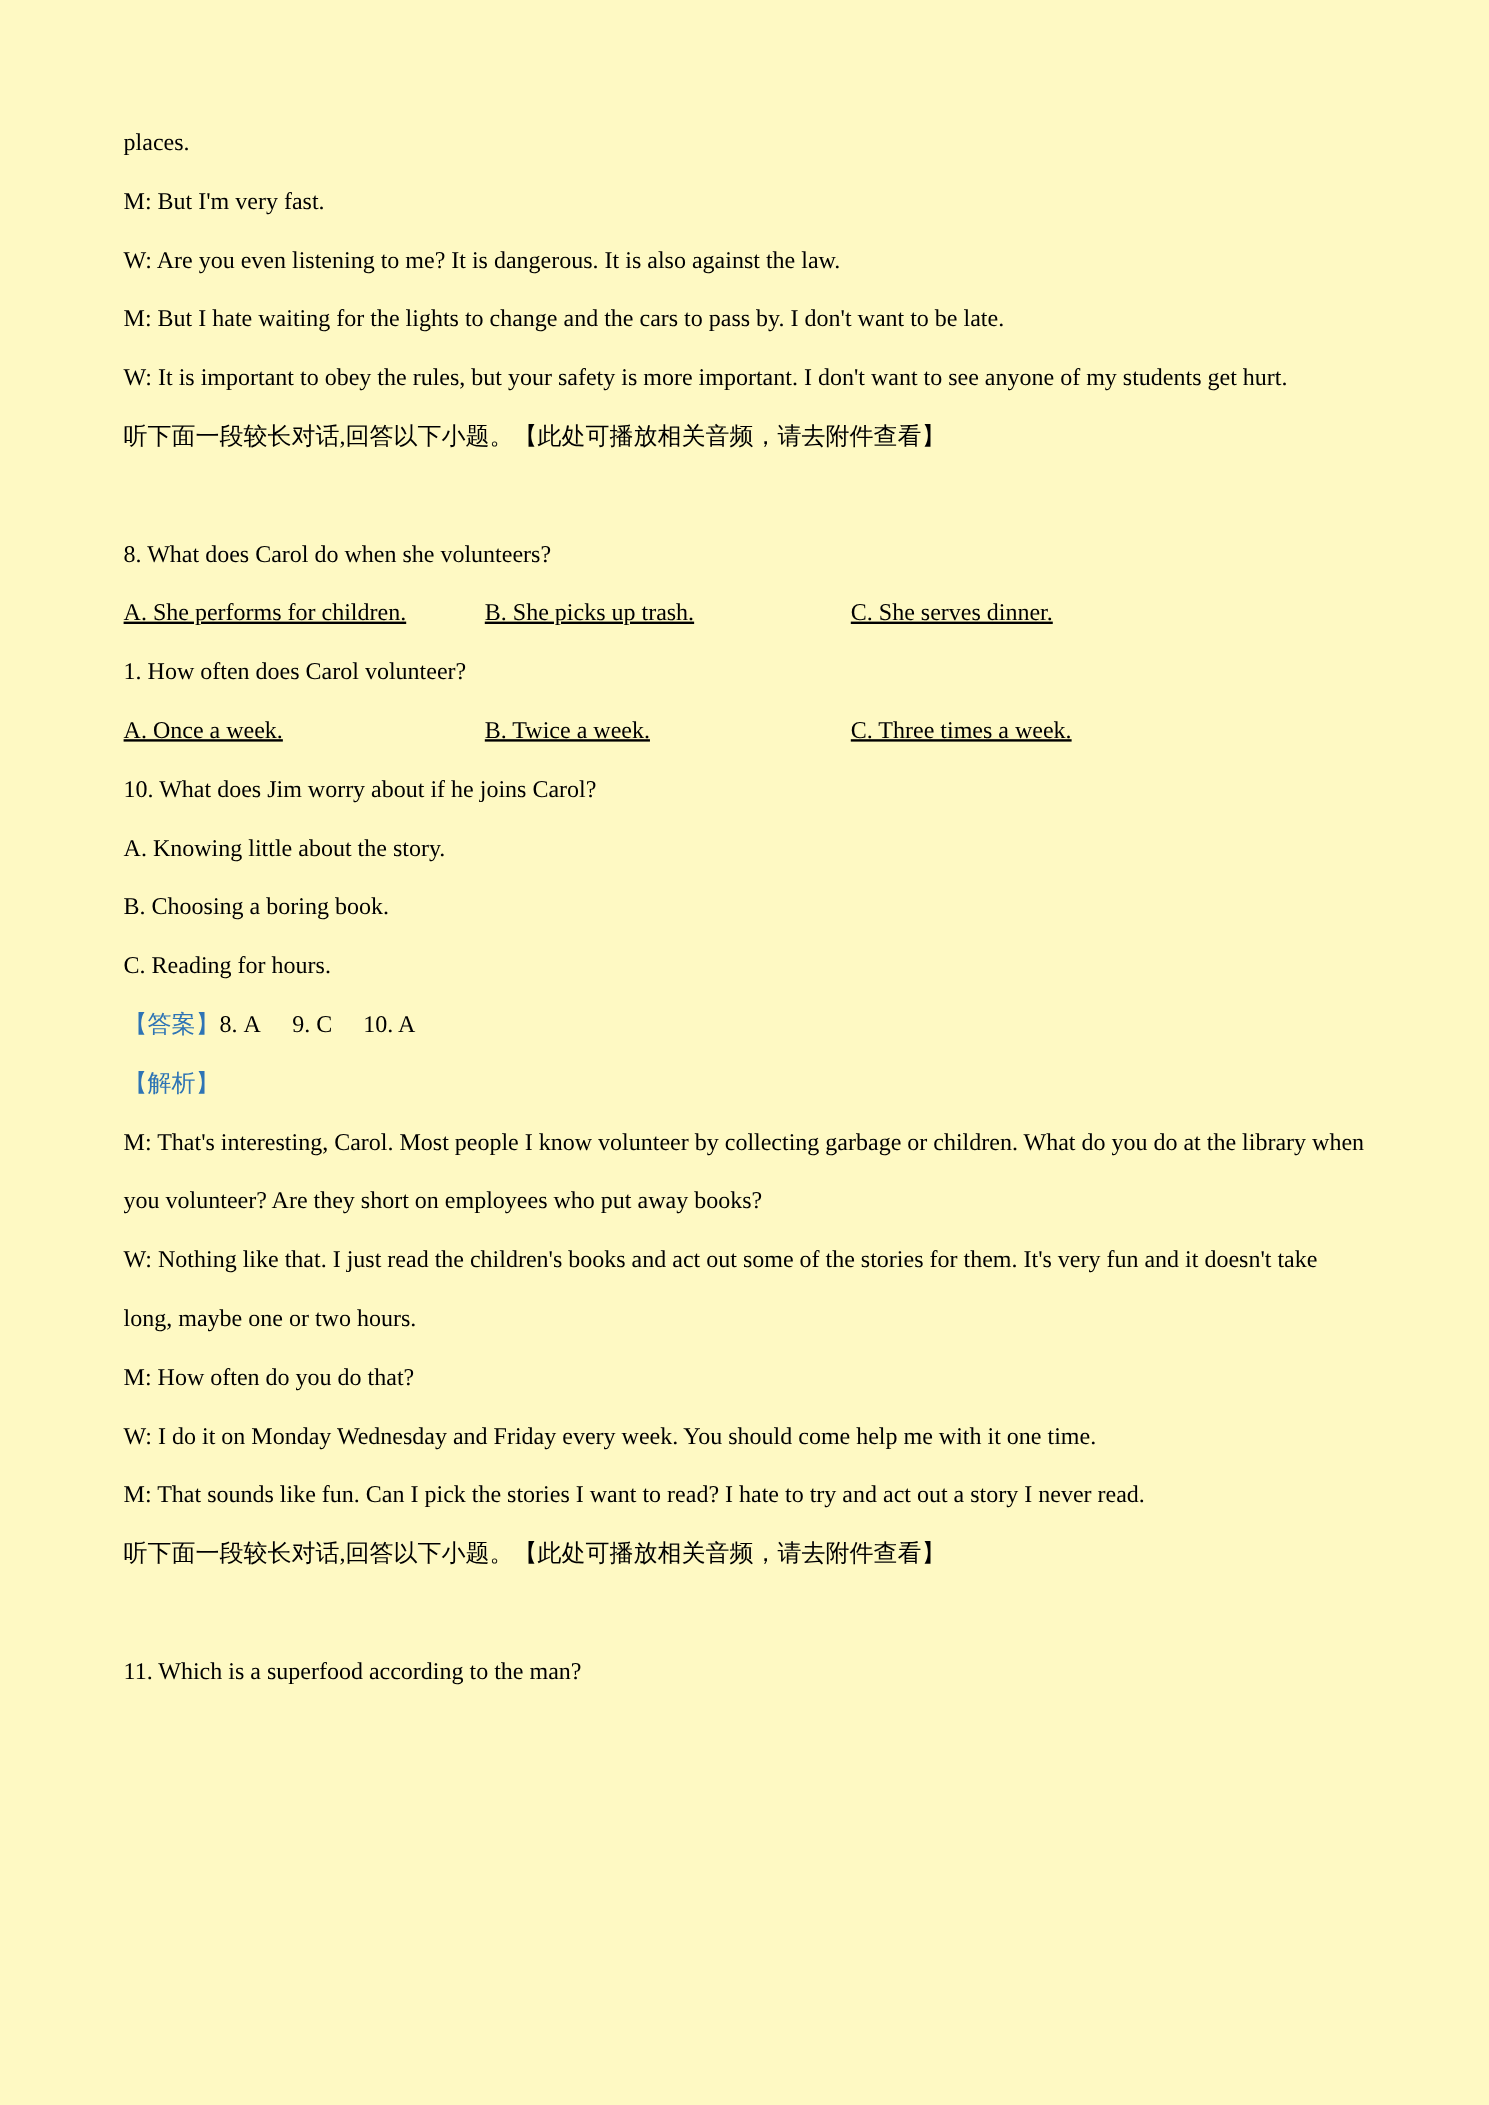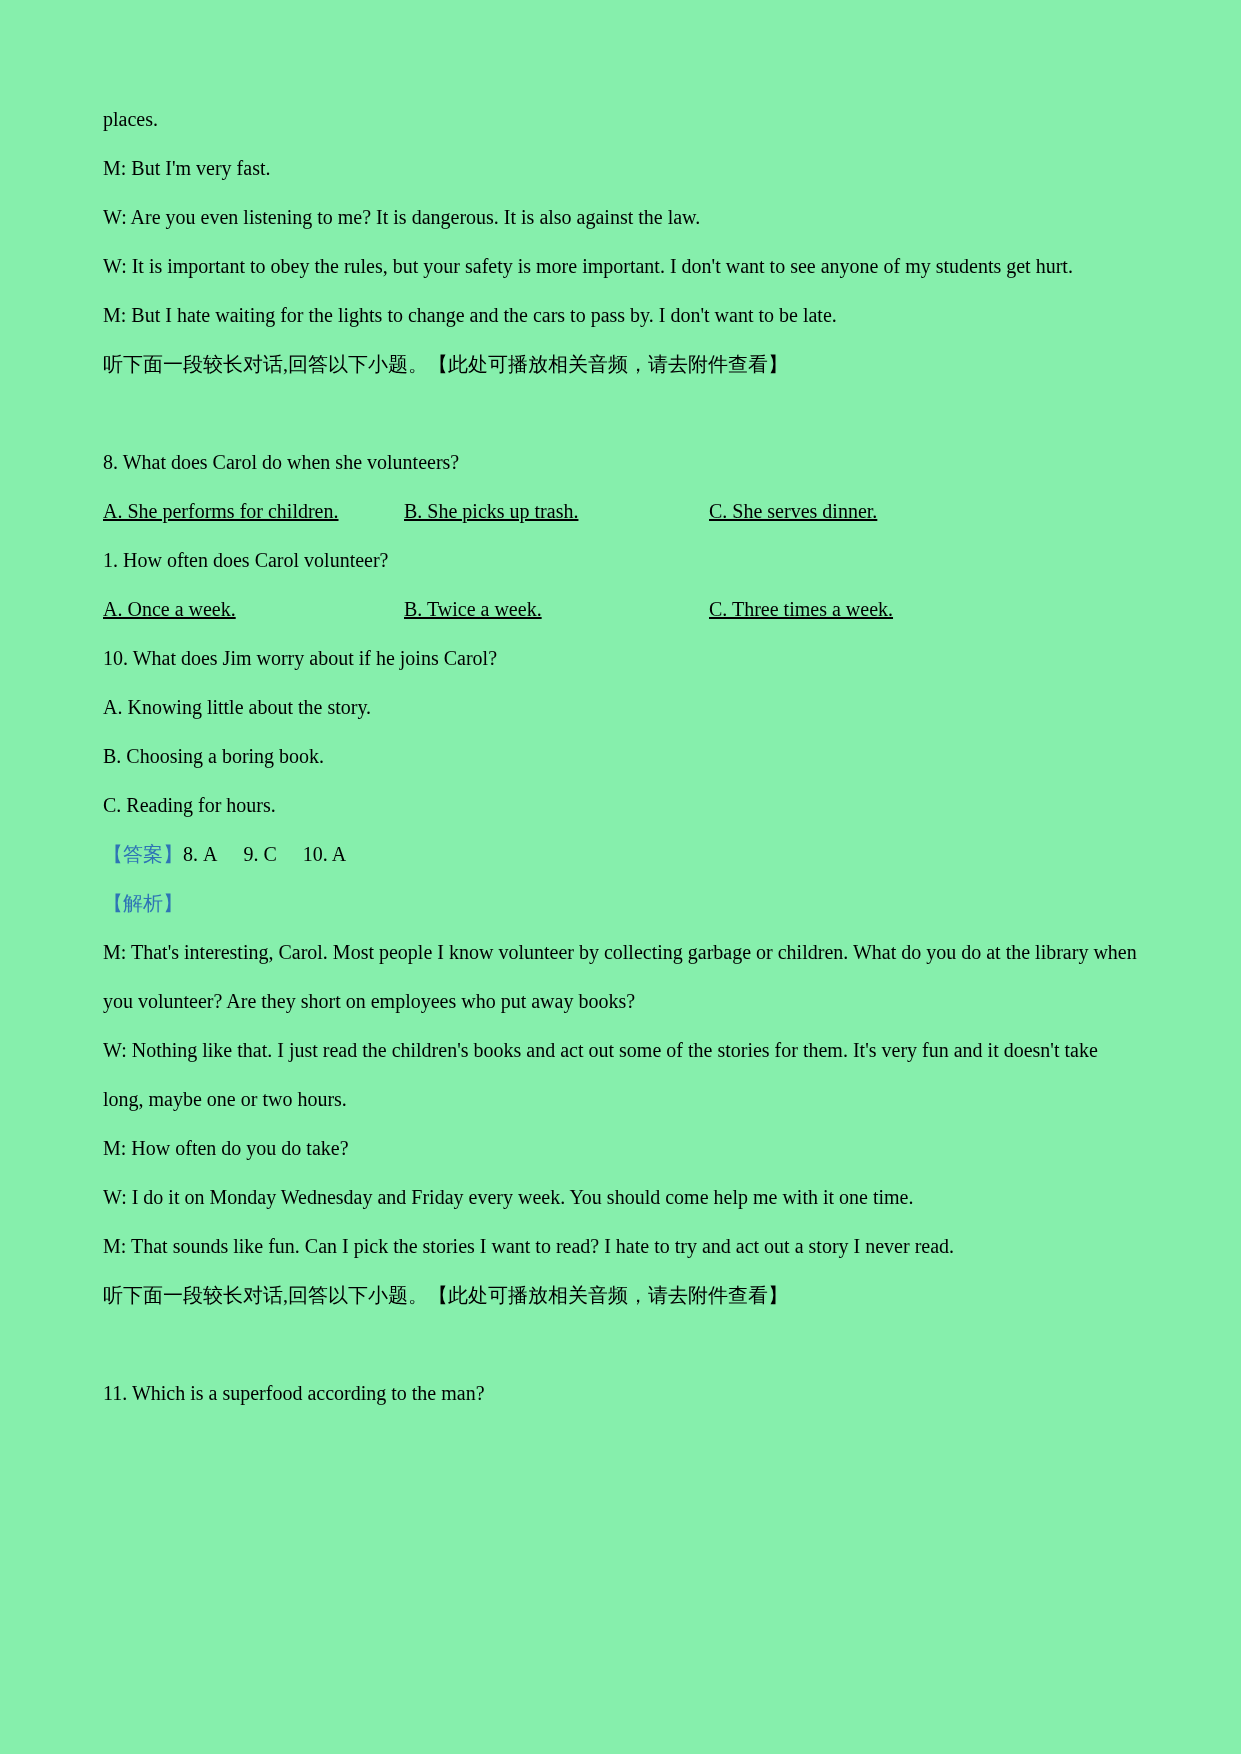--- a/index.html
+++ b/index.html
@@ -4,21 +4,21 @@
 <style>
   html, body {
     margin: 0;
     padding: 0;
     background: #ffffff;
   }
   .page {
     position: relative;
     width: 1241px;
     height: 1754px;
-    background: #86efac;
+    background: #fef9c3;
     overflow: hidden;
     font-family: "Liberation Serif", "DejaVu Serif", serif;
     color: #000000;
   }
   .content {
     position: absolute;
     left: 103px;
     top: 95px;
     width: 1040px;
   }
@@ -48,22 +48,22 @@
   .ans:last-child { margin-right: 0; }
 </style>
 </head>
 <body>
 
 <div class="page">
   <div class="content" id="doc">
       <div class="line">places.</div>
       <div class="line">M: But I'm very fast.</div>
       <div class="line">W: Are you even listening to me? It is dangerous. It is also against the law.</div>
+      <div class="line">M: But I hate waiting for the lights to change and the cars to pass by. I don't want to be late.</div>
       <div class="line">W: It is important to obey the rules, but your safety is more important. I don't want to see anyone of my students get hurt.</div>
-      <div class="line">M: But I hate waiting for the lights to change and the cars to pass by. I don't want to be late.</div>
       <div class="line">听下面一段较长对话,回答以下小题。【此处可播放相关音频，请去附件查看】</div>
       <div class="line blank"></div>
       <div class="line">8. What does Carol do when she volunteers?</div>
       <div class="line options">
         <span class="opt">A. She performs for children.</span>
         <span class="opt">B. She picks up trash.</span>
         <span class="opt">C. She serves dinner.</span>
       </div>
       <div class="line">1. How often does Carol volunteer?</div>
       <div class="line options">
@@ -72,20 +72,20 @@
         <span class="opt">C. Three times a week.</span>
       </div>
       <div class="line">10. What does Jim worry about if he joins Carol?</div>
       <div class="line">A. Knowing little about the story.</div>
       <div class="line">B. Choosing a boring book.</div>
       <div class="line">C. Reading for hours.</div>
       <div class="line"><span class="blue-label">【答案】</span><span class="ans">8. A</span><span class="ans">9. C</span><span class="ans">10. A</span></div>
       <div class="line"><span class="blue-label">【解析】</span></div>
       <div class="line">M: That's interesting, Carol. Most people I know volunteer by collecting garbage or children. What do you do at the library when you volunteer? Are they short on employees who put away books?</div>
       <div class="line">W: Nothing like that. I just read the children's books and act out some of the stories for them. It's very fun and it doesn't take long, maybe one or two hours.</div>
-      <div class="line">M: How often do you do take?</div>
+      <div class="line">M: How often do you do that?</div>
       <div class="line">W: I do it on Monday Wednesday and Friday every week. You should come help me with it one time.</div>
       <div class="line">M: That sounds like fun. Can I pick the stories I want to read? I hate to try and act out a story I never read.</div>
       <div class="line">听下面一段较长对话,回答以下小题。【此处可播放相关音频，请去附件查看】</div>
       <div class="line blank"></div>
       <div class="line">11. Which is a superfood according to the man?</div>
     </div>
 </div>
 
 </body></html>

